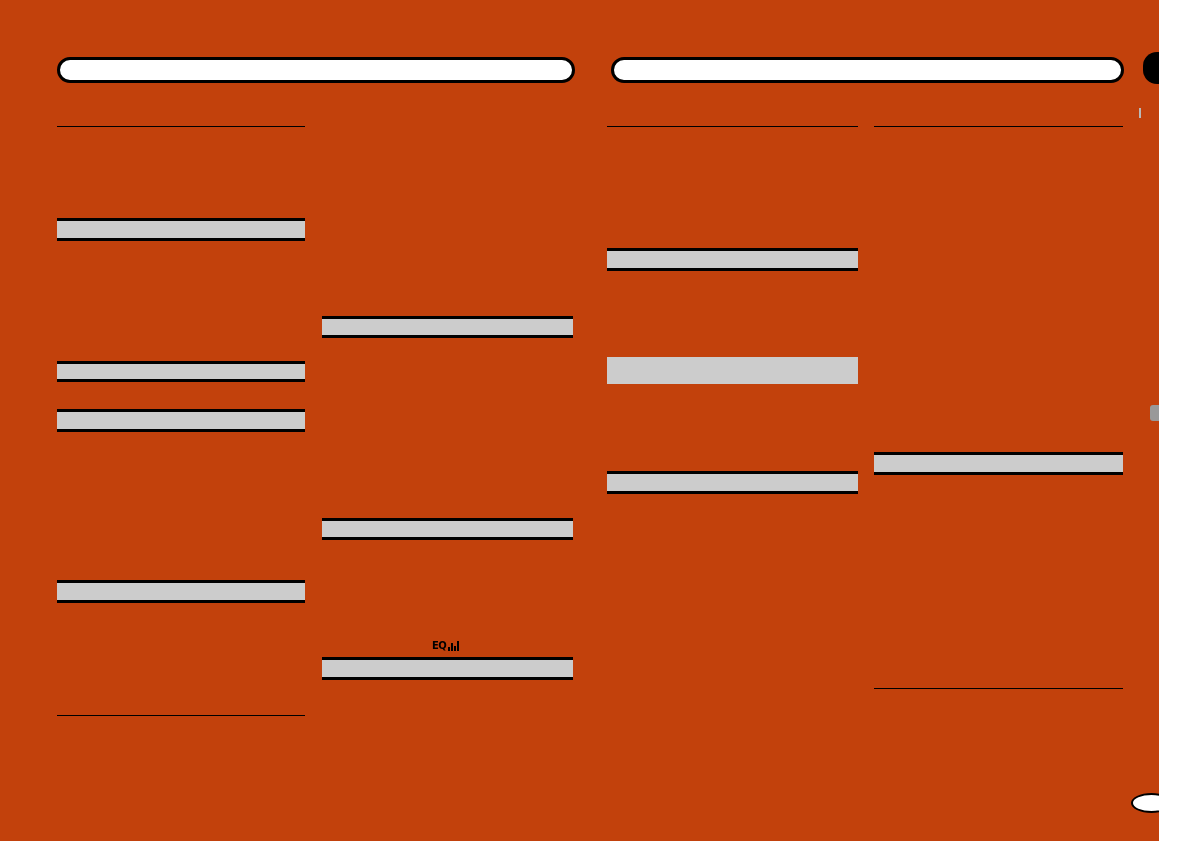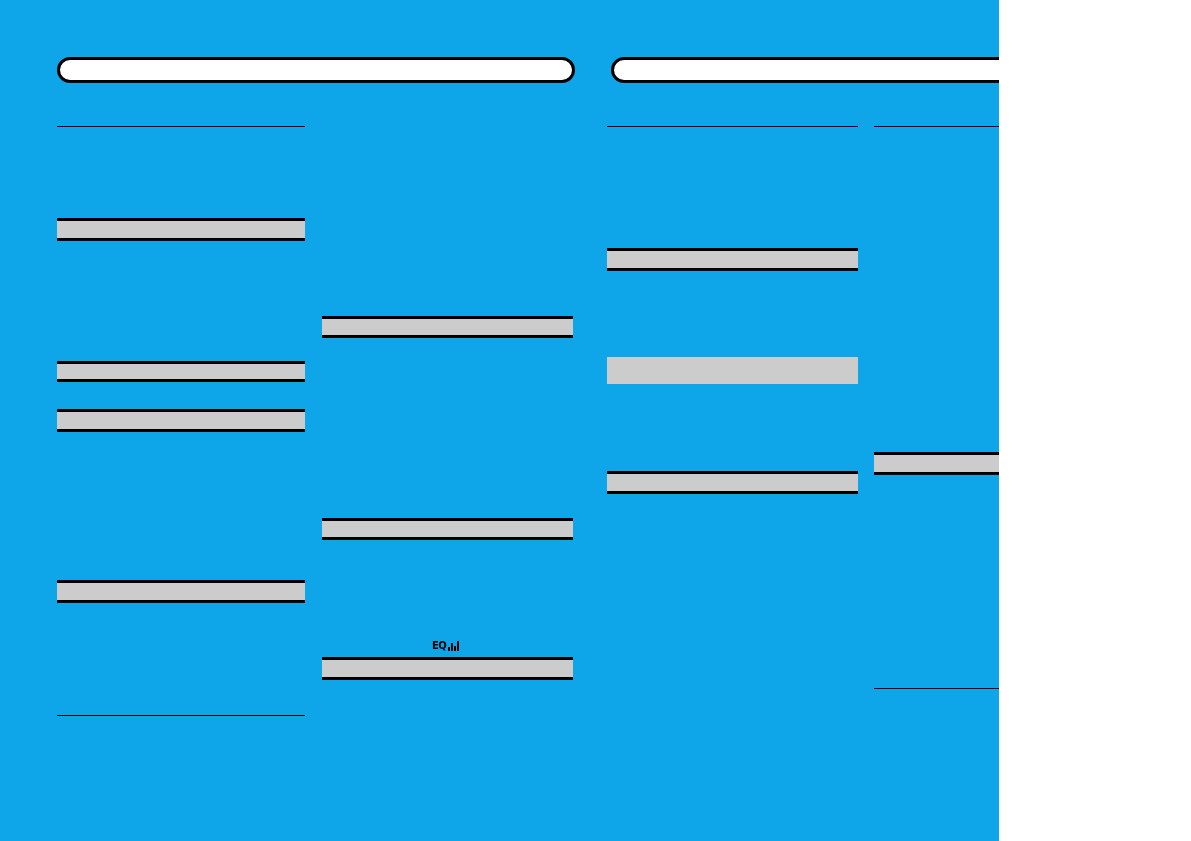--- a/index.html
+++ b/index.html
@@ -6,23 +6,23 @@
   html, body {
     margin: 0;
     padding: 0;
     background: #ffffff;
   }
   body {
     font-family: "Liberation Sans", sans-serif;
   }
   #page {
     position: relative;
-    width: 999px;
+    width: 1159px;
     height: 841px;
-    background: #0ea5e9;
+    background: #c2410c;
     overflow: hidden;
   }
 
   
   .header-pill {
     position: absolute;
     height: 26px;
     border: 3px solid #000000;
     border-radius: 14px;
     background: #ffffff;

